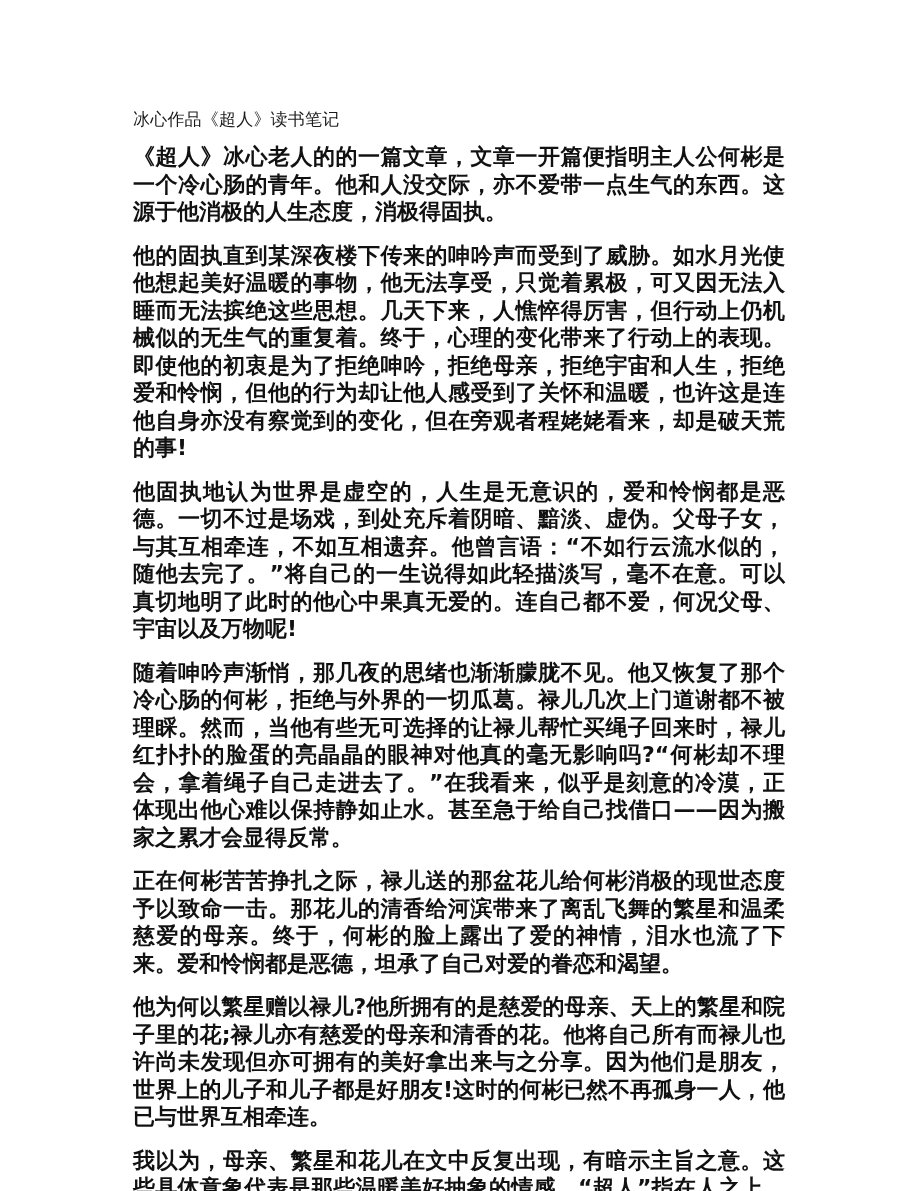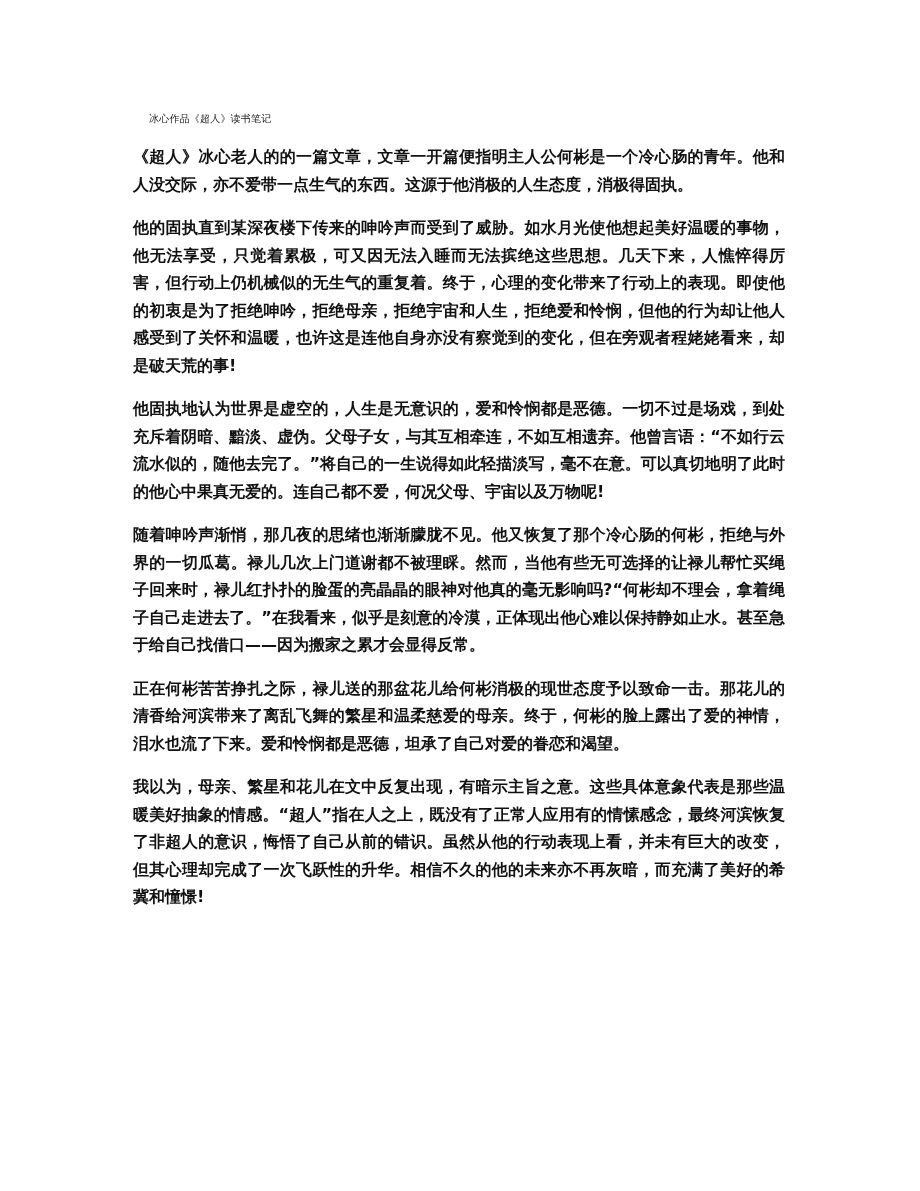--- a/index.html
+++ b/index.html
@@ -15,43 +15,44 @@
       font-family: "DejaVu Sans", "Liberation Sans", sans-serif;
       color: #111111;
     }
     .page {
       position: absolute;
       left: 133px;
       top: 106px;
       width: 652px;
     }
     .doc-title {
-      font-size: 10px;
+      font-size: 17px;
       line-height: 26px;
-      margin: 0 0 11px 16px;
+      margin: 0 0 11px 0;
       font-weight: normal;
       color: #1a1a1a;
       letter-spacing: 0.2px;
     }
     .para {
-      font-size: 16px;
+      font-size: 22px;
       line-height: 27.5px;
       margin: 0 0 16px 0;
       text-align: justify;
       text-justify: inter-character;
       word-break: break-all;
       color: #111111;
       font-weight: bold;
       letter-spacing: 0px;
     }
   </style>
 </head>
 <body>
 
 <div class="page">
   <div class="doc-title">冰心作品《超人》读书笔记</div>
   <p class="para">《超人》冰心老人的的一篇文章，文章一开篇便指明主人公何彬是一个冷心肠的青年。他和人没交际，亦不爱带一点生气的东西。这源于他消极的人生态度，消极得固执。</p>
   <p class="para">他的固执直到某深夜楼下传来的呻吟声而受到了威胁。如水月光使他想起美好温暖的事物，他无法享受，只觉着累极，可又因无法入睡而无法摈绝这些思想。几天下来，人憔悴得厉害，但行动上仍机械似的无生气的重复着。终于，心理的变化带来了行动上的表现。即使他的初衷是为了拒绝呻吟，拒绝母亲，拒绝宇宙和人生，拒绝爱和怜悯，但他的行为却让他人感受到了关怀和温暖，也许这是连他自身亦没有察觉到的变化，但在旁观者程姥姥看来，却是破天荒的事!</p>
   <p class="para">他固执地认为世界是虚空的，人生是无意识的，爱和怜悯都是恶德。一切不过是场戏，到处充斥着阴暗、黯淡、虚伪。父母子女，与其互相牵连，不如互相遗弃。他曾言语：“不如行云流水似的，随他去完了。”将自己的一生说得如此轻描淡写，毫不在意。可以真切地明了此时的他心中果真无爱的。连自己都不爱，何况父母、宇宙以及万物呢!</p>
   <p class="para">随着呻吟声渐悄，那几夜的思绪也渐渐朦胧不见。他又恢复了那个冷心肠的何彬，拒绝与外界的一切瓜葛。禄儿几次上门道谢都不被理睬。然而，当他有些无可选择的让禄儿帮忙买绳子回来时，禄儿红扑扑的脸蛋的亮晶晶的眼神对他真的毫无影响吗?“何彬却不理会，拿着绳子自己走进去了。”在我看来，似乎是刻意的冷漠，正体现出他心难以保持静如止水。甚至急于给自己找借口——因为搬家之累才会显得反常。</p>
   <p class="para">正在何彬苦苦挣扎之际，禄儿送的那盆花儿给何彬消极的现世态度予以致命一击。那花儿的清香给河滨带来了离乱飞舞的繁星和温柔慈爱的母亲。终于，何彬的脸上露出了爱的神情，泪水也流了下来。爱和怜悯都是恶德，坦承了自己对爱的眷恋和渴望。</p>
+  <p class="para">他为何以繁星赠以禄儿?他所拥有的是慈爱的母亲、天上的繁星和院子里的花;禄儿亦有慈爱的母亲和清香的花。他将自己所有而禄儿也许尚未发现但亦可拥有的美好拿出来与之分享。因为他们是朋友，世界上的儿子和儿子都是好朋友!这时的何彬已然不再孤身一人，他已与世界互相牵连。</p>
   <p class="para">我以为，母亲、繁星和花儿在文中反复出现，有暗示主旨之意。这些具体意象代表是那些温暖美好抽象的情感。“超人”指在人之上，既没有了正常人应用有的情愫感念，最终河滨恢复了非超人的意识，悔悟了自己从前的错识。虽然从他的行动表现上看，并未有巨大的改变，但其心理却完成了一次飞跃性的升华。相信不久的他的未来亦不再灰暗，而充满了美好的希冀和憧憬!</p>
 </div>
 
 </body></html>

